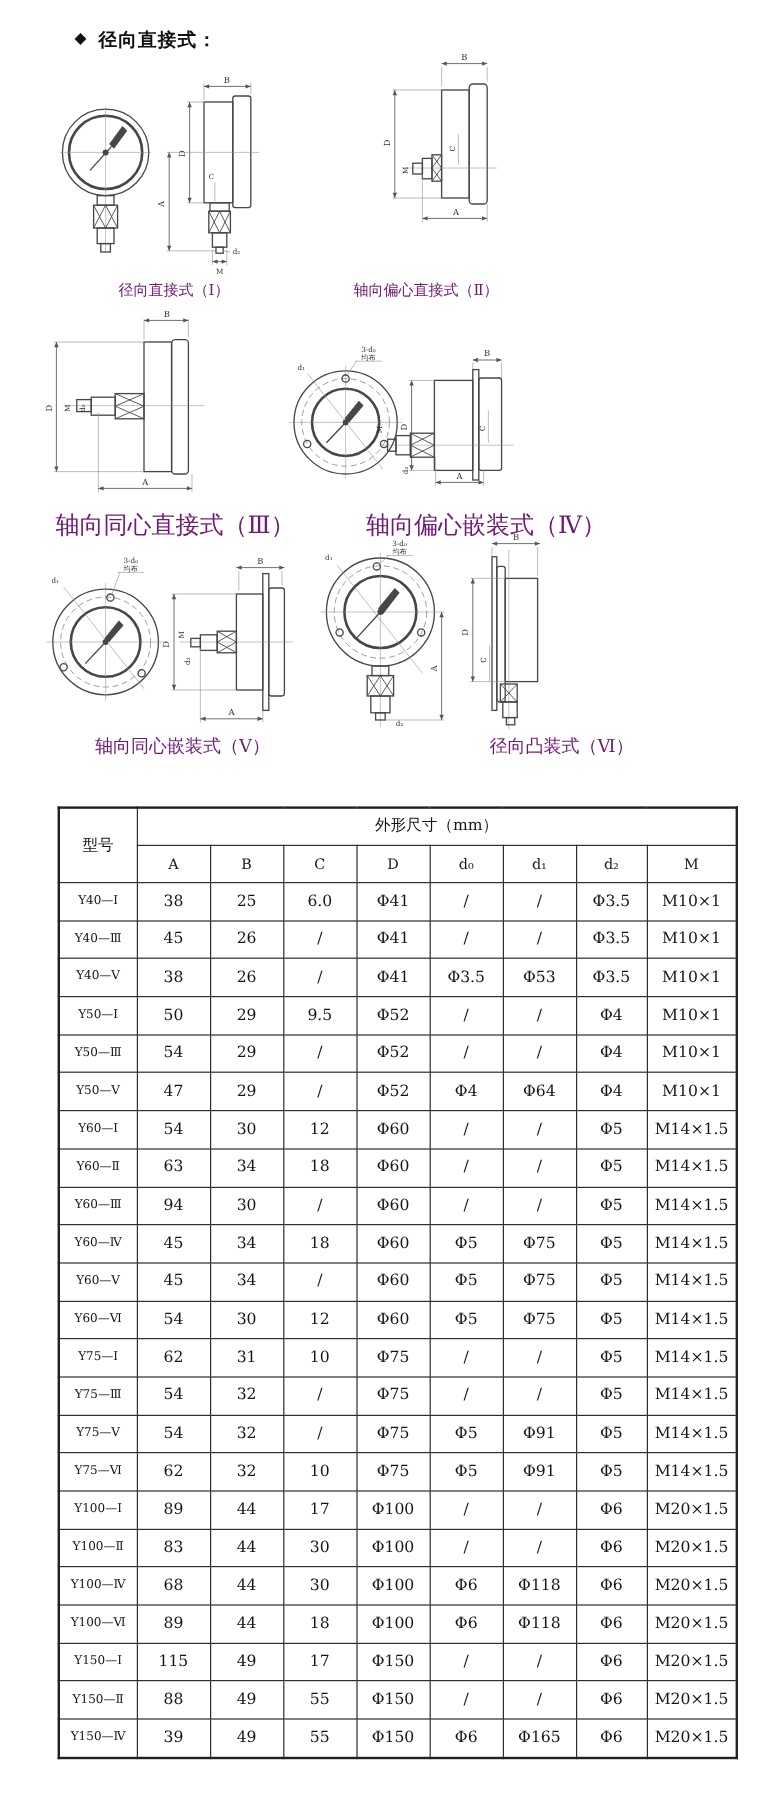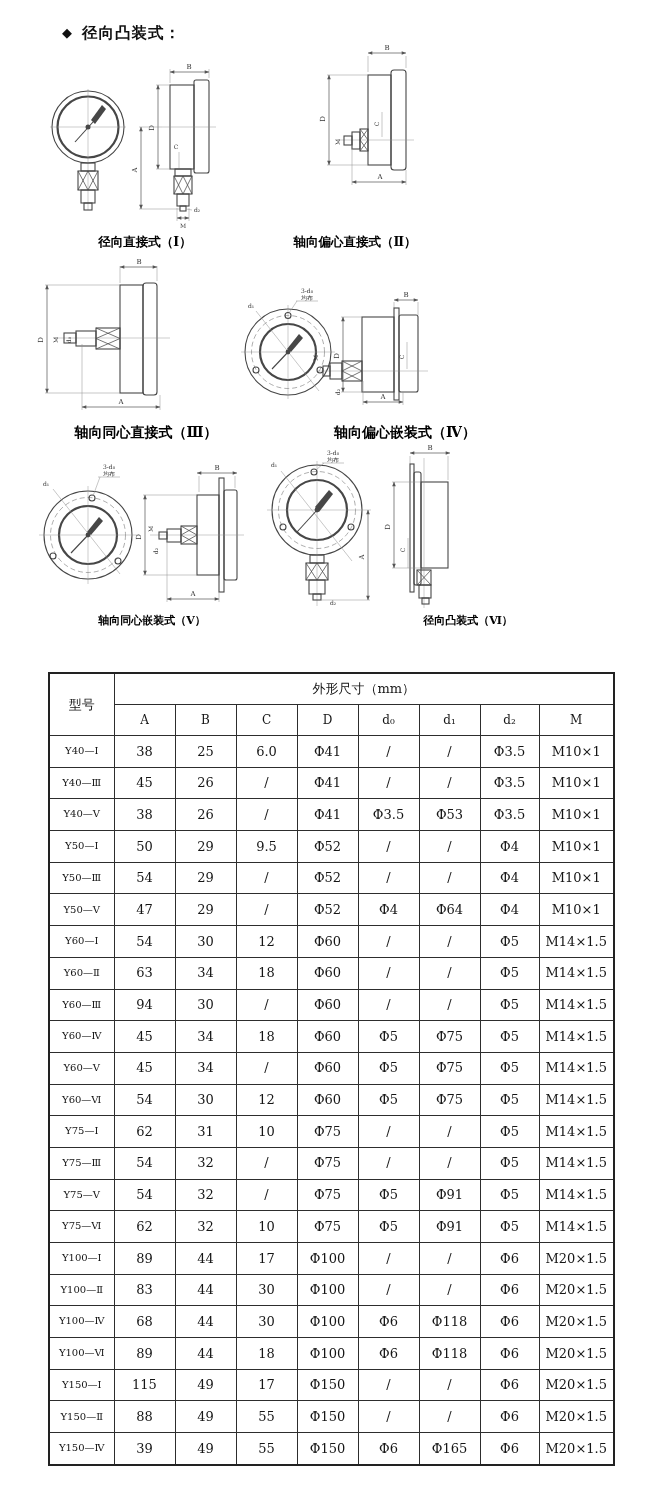--- a/index.html
+++ b/index.html
@@ -2,24 +2,24 @@
 <html><head>
 <meta charset="utf-8">
 <style>
   html,body{margin:0;padding:0;background:#fff;}
   .page{position:relative;width:650px;height:1500px;background:#ffffff;overflow:hidden;
         font-family:"DejaVu Serif","Liberation Serif",serif;color:#1a1a1a;}
   .title-row{position:absolute;left:62px;top:23px;display:flex;align-items:center;gap:9px;
              font-size:15.5px;font-weight:600;color:#111;letter-spacing:1px;white-space:nowrap;}
   .title-row .diamond{font-size:13px;transform:translateY(-1px);}
   .figs-svg{position:absolute;left:0;top:0;}
-  .cap{position:absolute;transform:translateX(-50%);white-space:nowrap;color:#000000;font-weight:700;}
+  .cap{position:absolute;transform:translateX(-50%);white-space:nowrap;color:#701a75;font-weight:400;}
   .cap.s1{font-size:12.5px;}
-  .cap.s2{font-size:14px;}
-  .cap.s3{font-size:11px;}
+  .cap.s2{font-size:20px;}
+  .cap.s3{font-size:15px;}
   
   .ln{fill:none;stroke:#474747;stroke-width:1.1;}
   .lnt{fill:none;stroke:#474747;stroke-width:2.2;}
   .dash{fill:none;stroke:#6a6a6a;stroke-width:.55;stroke-dasharray:5 3;}
   .cl{stroke:#8f8f8f;stroke-width:.45;fill:none;}
   .ext{stroke:#8f8f8f;stroke-width:.5;fill:none;}
   .dim{stroke:#555;stroke-width:.7;fill:none;}
   .ht{stroke:#474747;stroke-width:.75;fill:none;}
   .fil{fill:#474747;stroke:none;}
   .dtxt{font-family:"DejaVu Serif","Liberation Serif",serif;font-size:7px;fill:#333;text-anchor:middle;}
@@ -34,21 +34,21 @@
   .dim-table tbody td{height:30.7px;}
   .dim-table td.model{font-size:10px;}
 </style>
 </head>
 <body>
 
 <div class="page">
 
   <div class="title-row">
     <span class="diamond">◆</span>
-    <span>径向凸装式：</span>
+    <span>径向直接式：</span>
   </div>
 
   <svg class="figs-svg" width="650" height="660" viewBox="0 0 650 660" xmlns="http://www.w3.org/2000/svg">
     <defs>
       <marker id="ar" viewBox="0 0 8 8" refX="7.5" refY="4" markerWidth="7" markerHeight="7" orient="auto-start-reverse">
         <path d="M0.5,1 L7.5,4 L0.5,7 z" fill="#555"></path>
       </marker>
     </defs>
 
     <g>

